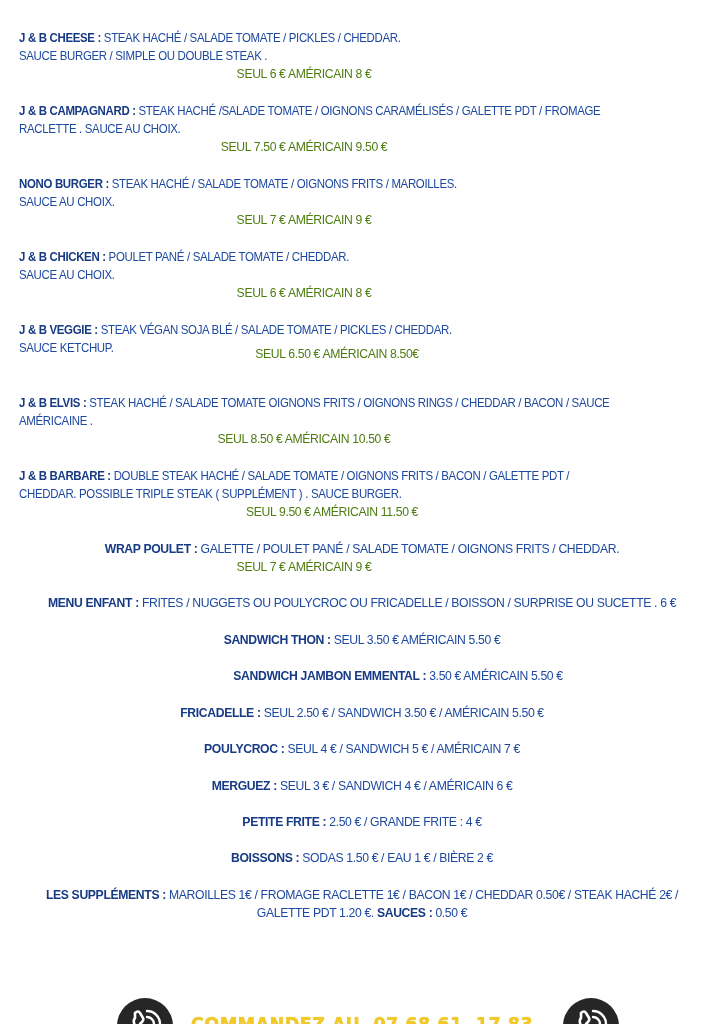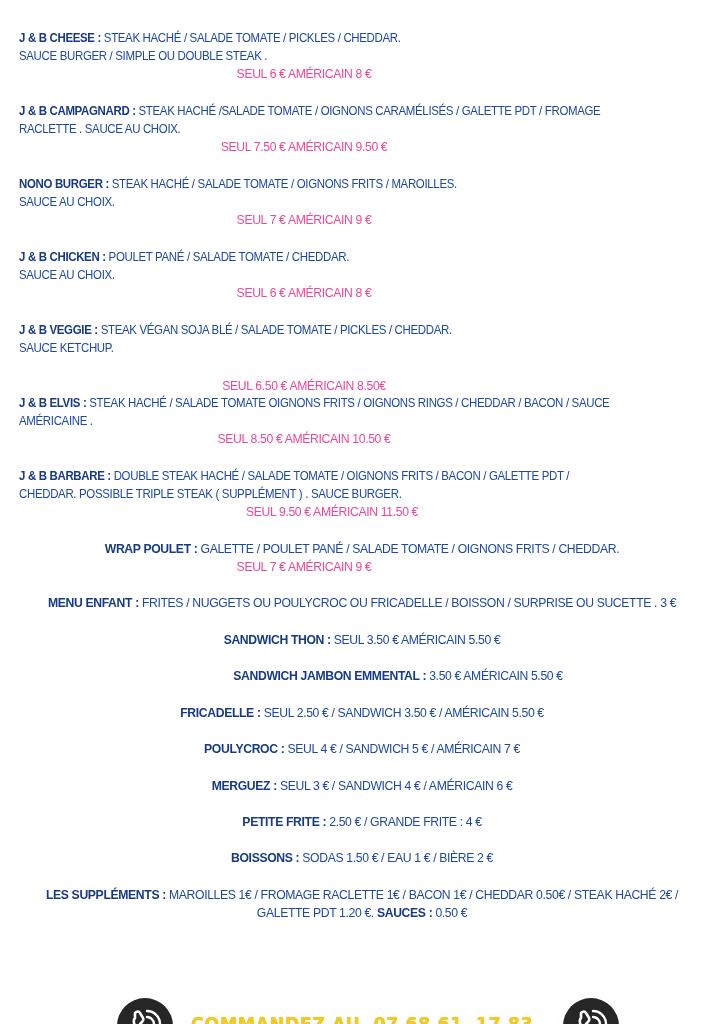--- a/index.html
+++ b/index.html
@@ -40,21 +40,21 @@
       color: #1e49a0;
     }
     .price {
       position: absolute;
       left: 0;
       width: 608px;
       text-align: center;
       font-size: 12.2px;
       line-height: 18px;
       letter-spacing: -0.35px;
-      color: #ec4899;
+      color: #4d7c0f;
       white-space: nowrap;
     }
     .centered {
       position: absolute;
       left: 0;
       width: 724px;
       text-align: center;
       font-size: 12.2px;
       line-height: 18.2px;
       letter-spacing: -0.35px;
@@ -130,41 +130,41 @@
   <div class="item" style="top:248px;">
     <div><span class="name">J &amp; B CHICKEN :</span><span class="desc"> POULET PANÉ / SALADE TOMATE / CHEDDAR.</span></div>
     <div class="desc">SAUCE AU CHOIX.</div>
   </div>
   <div class="price" style="top:284px;">SEUL 6 € AMÉRICAIN 8 €</div>
 
   <div class="item" style="top:321px;">
     <div><span class="name">J &amp; B VEGGIE :</span><span class="desc"> STEAK VÉGAN SOJA BLÉ / SALADE TOMATE / PICKLES / CHEDDAR.</span></div>
     <div class="desc">SAUCE KETCHUP.</div>
   </div>
-  <div class="price" style="top:377px;">SEUL 6.50 € AMÉRICAIN 8.50€</div>
+  <div class="price" style="top:345px;margin-left:33px;">SEUL 6.50 € AMÉRICAIN 8.50€</div>
 
   <div class="item" style="top:394px;">
     <div><span class="name">J &amp; B ELVIS :</span><span class="desc"> STEAK HACHÉ / SALADE TOMATE OIGNONS FRITS / OIGNONS RINGS / CHEDDAR / BACON / SAUCE</span></div>
     <div class="desc">AMÉRICAINE .</div>
   </div>
   <div class="price" style="top:430px;">SEUL 8.50 € AMÉRICAIN 10.50 €</div>
 
   <div class="item" style="top:467px;">
     <div><span class="name">J &amp; B BARBARE :</span><span class="desc"> DOUBLE STEAK HACHÉ / SALADE TOMATE / OIGNONS FRITS / BACON / GALETTE PDT /</span></div>
     <div class="desc">CHEDDAR. POSSIBLE TRIPLE STEAK ( SUPPLÉMENT ) . SAUCE BURGER.</div>
   </div>
   <div class="price" style="top:503px;padding-left:28px;">SEUL 9.50 € AMÉRICAIN 11.50 €</div>
 
   <div class="centered" style="top:540px;">
     <span class="name">WRAP POULET :</span><span class="desc"> GALETTE / POULET PANÉ / SALADE TOMATE / OIGNONS FRITS  / CHEDDAR.</span>
   </div>
   <div class="price" style="top:558px;">SEUL 7 € AMÉRICAIN 9 €</div>
 
   <div class="centered" style="top:594px;">
-    <span class="name">MENU ENFANT :</span><span class="desc"> FRITES / NUGGETS OU POULYCROC OU FRICADELLE / BOISSON / SURPRISE OU SUCETTE . 3 €</span>
+    <span class="name">MENU ENFANT :</span><span class="desc"> FRITES / NUGGETS OU POULYCROC OU FRICADELLE / BOISSON / SURPRISE OU SUCETTE . 6 €</span>
   </div>
   <div class="centered" style="top:631px;">
     <span class="name">SANDWICH THON :</span><span class="desc"> SEUL 3.50 € AMÉRICAIN 5.50 €</span>
   </div>
   <div class="centered" style="top:667px;padding-left:36px;">
     <span class="name">SANDWICH JAMBON EMMENTAL :</span><span class="desc"> 3.50 € AMÉRICAIN 5.50 €</span>
   </div>
   <div class="centered" style="top:704px;">
     <span class="name">FRICADELLE :</span><span class="desc"> SEUL 2.50 € / SANDWICH 3.50 € / AMÉRICAIN 5.50 €</span>
   </div>

